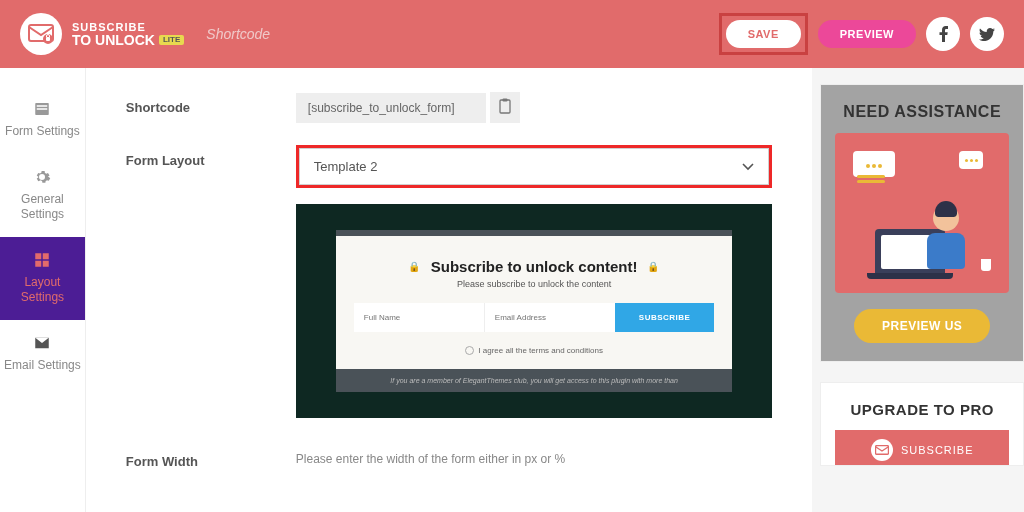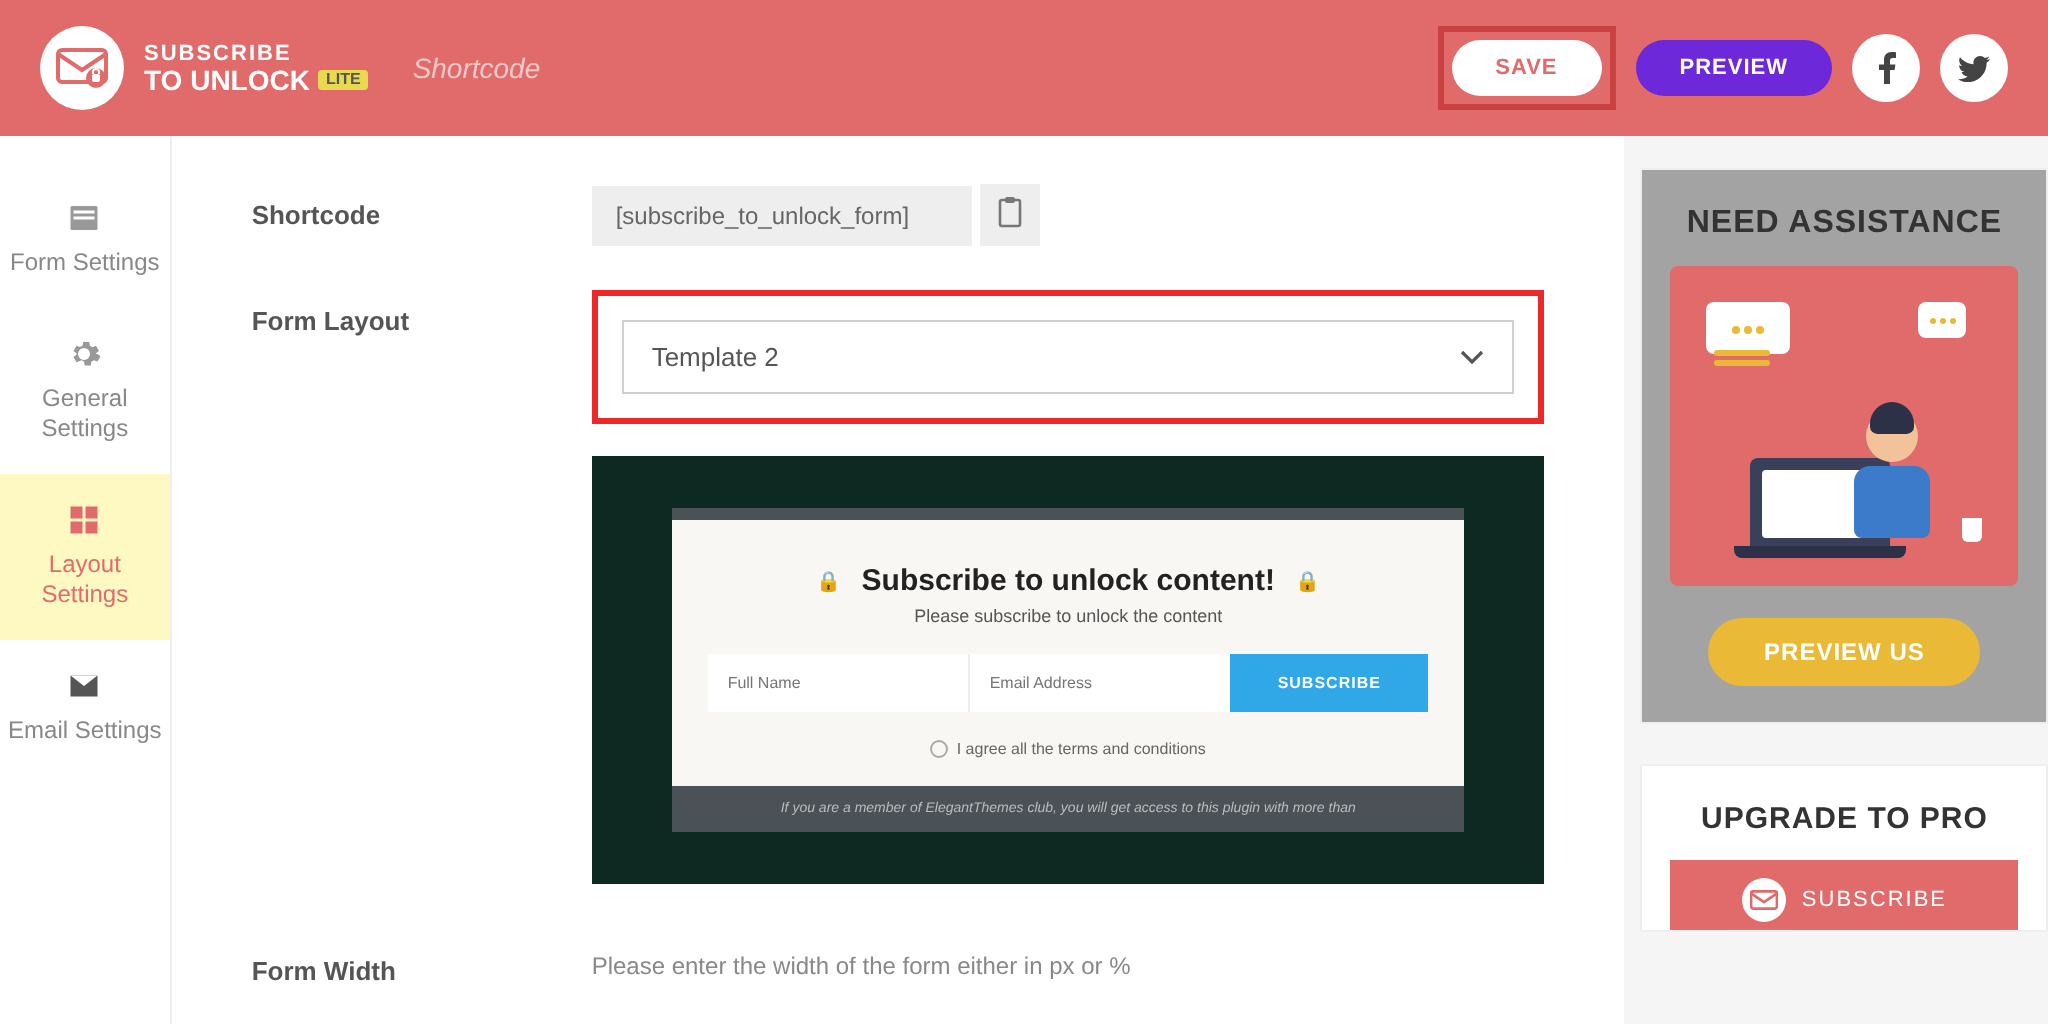--- a/index.html
+++ b/index.html
@@ -12,39 +12,39 @@
   .logo-icon { width: 26px; height: 20px; position: relative; }
   .logo-text { color: #fff; line-height: 1; }
   .logo-line1 { font-size: 11px; letter-spacing: 1px; font-weight: 600; }
   .logo-line2 { font-size: 14px; font-weight: 800; display: flex; align-items: center; gap: 4px; }
   .lite-badge { background: #e8d94f; color: #555; font-size: 8px; font-weight: bold; padding: 1px 4px; border-radius: 2px; }
   .settings-label { color: #f0c8c8; font-style: italic; font-size: 14px; margin-left: 12px; }
   .header-actions { margin-left: auto; display: flex; gap: 10px; align-items: center; padding-left: 20px; }
   .btn-save-wrap { border: 3px solid #c94141; padding: 4px; }
   .btn { border: none; border-radius: 18px; padding: 8px 22px; font-size: 11px; font-weight: 700; letter-spacing: 0.5px; cursor: pointer; }
   .btn-save { background: #fff; color: #e16b6b; }
-  .btn-preview { background: #6d28d9; color: #fff; }
+  .btn-preview { background: #ec4899; color: #fff; }
   .social-circle { width: 34px; height: 34px; border-radius: 50%; background: #fff; display: flex; align-items: center; justify-content: center; color: #555; font-weight: bold; cursor: pointer; }
 
   
   .body-wrap { display: flex; }
   .sidebar-left { width: 96px; background: #fff; border-right: 1px solid #eee; min-height: 444px; padding-top: 18px; }
   .side-item { text-align: center; padding: 14px 4px; cursor: pointer; color: #888; font-size: 12px; line-height: 1.3; }
-  .side-item.active { color: #e16b6b; background: #fef9c3; }
+  .side-item.active { color: #e16b6b; background: #4c1d95; }
   .side-item .icon { display: block; margin: 0 auto 6px; }
 
   .main { flex: 1; background: #fff; margin: 0 8px 0 0; padding: 24px 40px; }
   .field-row { display: flex; align-items: flex-start; margin-bottom: 22px; }
   .field-label { width: 170px; font-size: 13px; color: #555; font-weight: 600; padding-top: 8px; }
   .field-control { flex: 1; }
   .shortcode-box { display: flex; align-items: center; }
   .shortcode-input { background: #eee; border: none; padding: 8px 12px; font-size: 12px; color: #666; width: 190px; }
   .copy-btn { background: #eee; border: none; padding: 6px 8px; margin-left: 4px; cursor: pointer; color: #777; }
 
-  .select-wrap { border: 3px solid #ee2828; padding: 12px; }
+  .select-wrap { border: 3px solid #ee2828; padding: 0; }
   .select-inner { border: 1px solid #d0d0d0; padding: 10px 14px; display: flex; justify-content: space-between; align-items: center; cursor: pointer; font-size: 13px; color: #555; }
 
   
   .preview-panel { background: #0e2822; padding: 26px 40px; margin-top: 16px; }
   .preview-card { background: #f8f7f3; border-top: 6px solid #4a5258; padding: 22px 18px 0; }
   .pc-title { text-align: center; font-size: 15px; font-weight: 800; color: #222; display: flex; align-items: center; justify-content: center; gap: 10px; }
   .pc-sub { text-align: center; font-size: 9px; color: #555; margin-top: 4px; }
   .pc-inputs { display: flex; margin: 14px 0 0; }
   .pc-input { flex: 1; background: #fff; border: none; padding: 10px; font-size: 8px; color: #888; }
   .pc-input + .pc-input { border-left: 1px solid #eee; }

